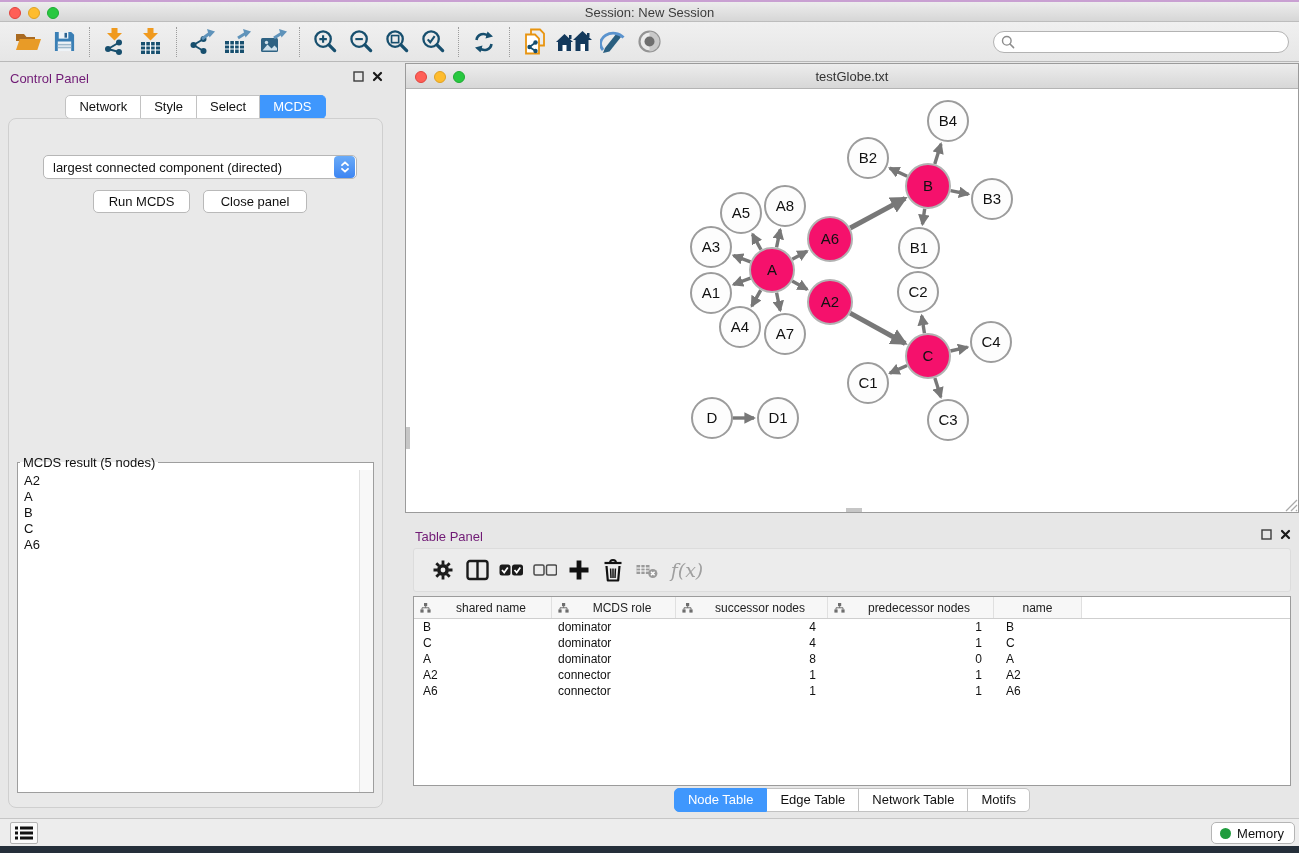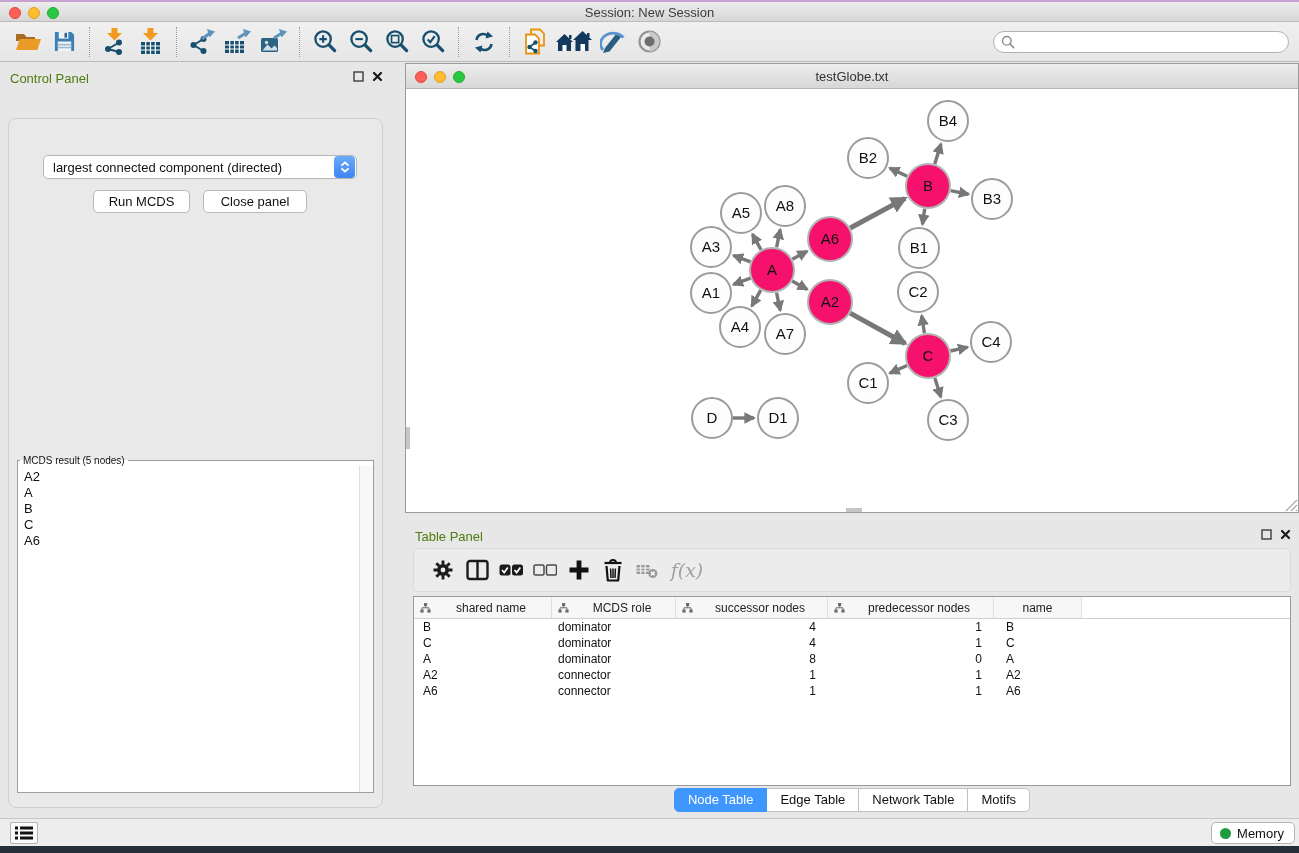--- a/index.html
+++ b/index.html
@@ -35,21 +35,21 @@
   #search-wrap { margin-left:auto; margin-right:10px; position:relative; }
   #search-input {
     width:296px; height:22px; border:1px solid #b3b3b3; border-radius:11px;
     background:#fff; outline:none; padding:0 8px 0 26px; font-size:13px; font-family:"Liberation Sans",sans-serif;
   }
   #search-wrap svg { position:absolute; left:8px; top:4px; }
   
   #workspace { position:absolute; left:0; top:62px; right:0; height:756px; background:#e7e7e7; }
   
   #control-panel { position:absolute; left:0; top:0; width:391px; height:100%; }
-  .panel-head-title { position:absolute; left:10px; top:9px; font-size:13px; color:#4d7c0f; }
+  .panel-head-title { position:absolute; left:10px; top:9px; font-size:13px; color:#701a75; }
   .panel-head-btns { position:absolute; right:8px; top:9px; display:flex; gap:8px; align-items:center; }
   #cp-tabs { position:absolute; top:33px; left:0; right:0; display:flex; justify-content:center; }
   .seg-tabs { display:flex; }
   .seg {
     padding:3px 13px 4px; background:#fff; border:1px solid #c2c2c2; border-left:none;
     font-size:13px; color:#111; cursor:default; white-space:nowrap;
   }
   .seg:first-child { border-left:1px solid #c2c2c2; border-radius:5px 0 0 5px; }
   .seg:last-child { border-radius:0 5px 5px 0; }
   .seg.active { background:#3f97fd; border-color:#3f97fd; color:#fff; }
@@ -72,21 +72,21 @@
   .cp-btn {
     position:absolute; top:71px; height:23px; background:#fff; border:1px solid #b9b9b9;
     border-radius:5px; font-size:13px; color:#111; font-family:"Liberation Sans",sans-serif;
   }
   #run-btn { left:84px; width:97px; }
   #closepanel-btn { left:194px; width:104px; }
   #mcds-fieldset {
     position:absolute; left:8px; right:8px; top:336px; bottom:14px;
     border:1px solid #9e9e9e; background:#fff;
   }
-  #mcds-fieldset legend { font-size:10px; color:#111; padding:0 3px; margin-left:2px; background:transparent; }
+  #mcds-fieldset legend { font-size:13px; color:#111; padding:0 3px; margin-left:2px; background:transparent; }
   #mcds-list { position:absolute; left:0; right:14px; top:0; bottom:0; overflow:hidden; padding:3px 0 0 6px; }
   #mcds-list .li { font-size:13px; line-height:16px; color:#111; }
   #mcds-scroll { position:absolute; right:0; top:0; bottom:0; width:14px; background:#f8f8f8; border-left:1px solid #e0e0e0; }
   
   #network-window {
     position:absolute; left:405px; top:1px; width:894px; height:450px;
     border:1px solid #9b9b9b; background:#fff;
   }
   #net-titlebar { position:relative; height:25px; background:linear-gradient(#ededed,#d7d7d7); border-bottom:1px solid #b4b4b4; }
   #net-titlebar .lights { left:9px; top:7px; }
@@ -318,20 +318,28 @@
           <svg width="11" height="11">
               <rect x="1" y="1" width="9" height="9" fill="none" stroke="#3c3c3c" stroke-width="1.4"></rect>
             </svg>
         </span>
         <span>
           <svg width="11" height="11">
               <path d="M2 2 L9 9 M9 2 L2 9" stroke="#1a1a1a" stroke-width="2.2" stroke-linecap="round"></path>
             </svg>
         </span>
       </div>
+      <div id="cp-tabs">
+          <div class="seg-tabs" id="cp-tabs-inner">
+            <span class="seg">Network</span>
+            <span class="seg">Style</span>
+            <span class="seg">Select</span>
+            <span class="seg active">MCDS</span>
+          </div>
+        </div>
       <div id="cp-content">
         <div id="criterion-select">
           <span class="val">largest connected component (directed)</span>
           <span class="stepper">
             <svg width="10" height="14" viewBox="0 0 10 14">
                 <path d="M2 5.2 L5 2.3 L8 5.2 M2 8.8 L5 11.7 L8 8.8" stroke="#fff" stroke-width="1.8" fill="none" stroke-linecap="round" stroke-linejoin="round"></path>
               </svg>
           </span>
         </div>
         <button class="cp-btn" id="run-btn">Run MCDS</button>

